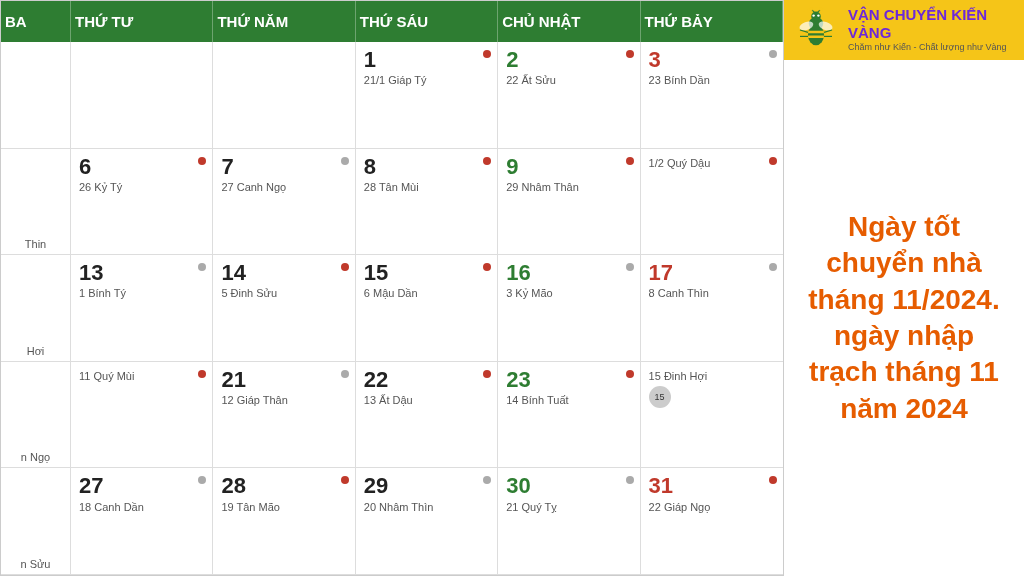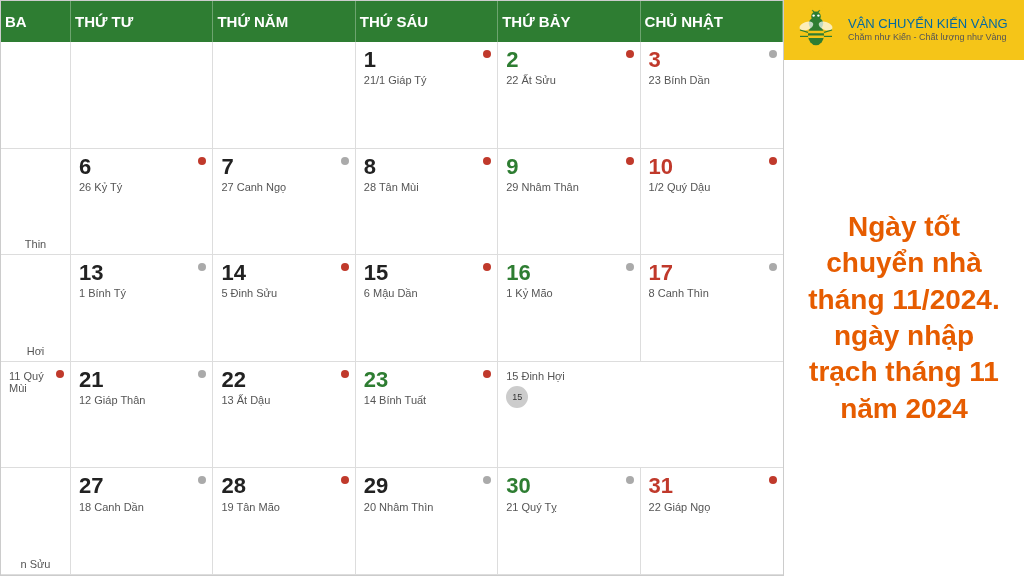--- a/index.html
+++ b/index.html
@@ -126,23 +126,23 @@
       height: 48px;
       flex-shrink: 0;
     }
 
     .brand-text {
       display: flex;
       flex-direction: column;
     }
 
     .brand-name {
-      font-size: 13px;
-      font-weight: normal;
-      color: #0369a1;
+      font-size: 15px;
+      font-weight: bold;
+      color: #6d28d9;
       text-transform: uppercase;
       line-height: 1.2;
     }
 
     .brand-tagline {
       font-size: 9px;
       color: #555;
       line-height: 1.3;
     }
 
@@ -177,22 +177,22 @@
   </style>
 </head>
 <body>
 
 <div class="calendar-section">
   <div class="calendar-header">
     <div class="col-header">BA</div>
     <div class="col-header">THỨ TƯ</div>
     <div class="col-header">THỨ NĂM</div>
     <div class="col-header">THỨ SÁU</div>
+    <div class="col-header">CHỦ NHẬT</div>
     <div class="col-header">THỨ BẢY</div>
-    <div class="col-header">CHỦ NHẬT</div>
   </div>
   <div class="calendar-body" id="cal-body">
   <div class="calendar-row">
         <div class="calendar-cell side-label"></div>
         <div class="calendar-cell"></div>
         <div class="calendar-cell"></div>
         <div class="calendar-cell">
           <div class="dot"></div>
           <div class="day-number ">1</div>
           <div class="lunar-date">21/1 Giáp Tý</div>
@@ -225,21 +225,20 @@
           <div class="day-number ">8</div>
           <div class="lunar-date">28 Tân Mùi</div>
         </div>
         <div class="calendar-cell">
           <div class="dot"></div>
           <div class="day-number green">9</div>
           <div class="lunar-date">29 Nhâm Thân</div>
         </div>
         <div class="calendar-cell">
           <div class="dot"></div>
-          <div class="day-number red">10</div>
           <div class="lunar-date">1/2 Quý Dậu</div>
         </div>
       </div>
       <div class="calendar-row">
         <div class="calendar-cell side-label">Hơi</div>
         <div class="calendar-cell">
           <div class="dot gray"></div>
           <div class="day-number ">13</div>
           <div class="lunar-date">1 Bính Tý</div>
         </div>
@@ -249,29 +248,30 @@
           <div class="lunar-date">5 Đinh Sửu</div>
         </div>
         <div class="calendar-cell">
           <div class="dot"></div>
           <div class="day-number ">15</div>
           <div class="lunar-date">6 Mậu Dần</div>
         </div>
         <div class="calendar-cell">
           <div class="dot gray"></div>
           <div class="day-number green">16</div>
-          <div class="lunar-date">1 Kỷ Mão</div>
+          <div class="lunar-date">3 Kỷ Mão</div>
         </div>
         <div class="calendar-cell">
           <div class="dot gray"></div>
           <div class="day-number red">17</div>
           <div class="lunar-date">8 Canh Thìn</div>
         </div>
       </div>
       <div class="calendar-row">
+        <div class="calendar-cell side-label">n Ngọ</div>
         <div class="calendar-cell">
           <div class="dot"></div>
           <div class="lunar-date">11 Quý Mùi</div>
         </div>
         <div class="calendar-cell">
           <div class="dot gray"></div>
           <div class="day-number ">21</div>
           <div class="lunar-date">12 Giáp Thân</div>
         </div>
         <div class="calendar-cell">

